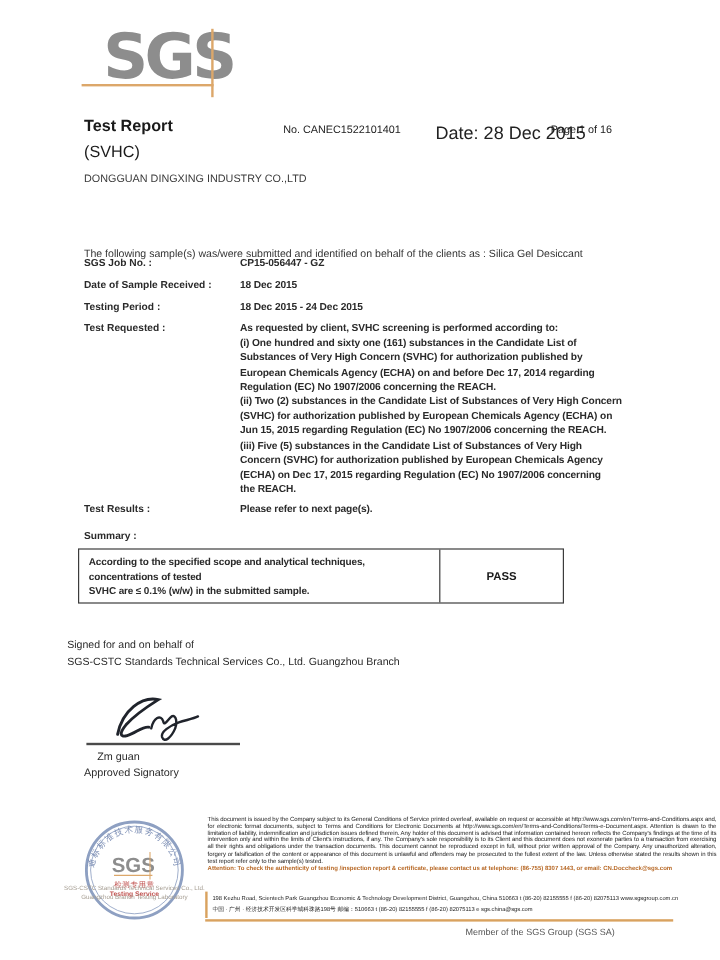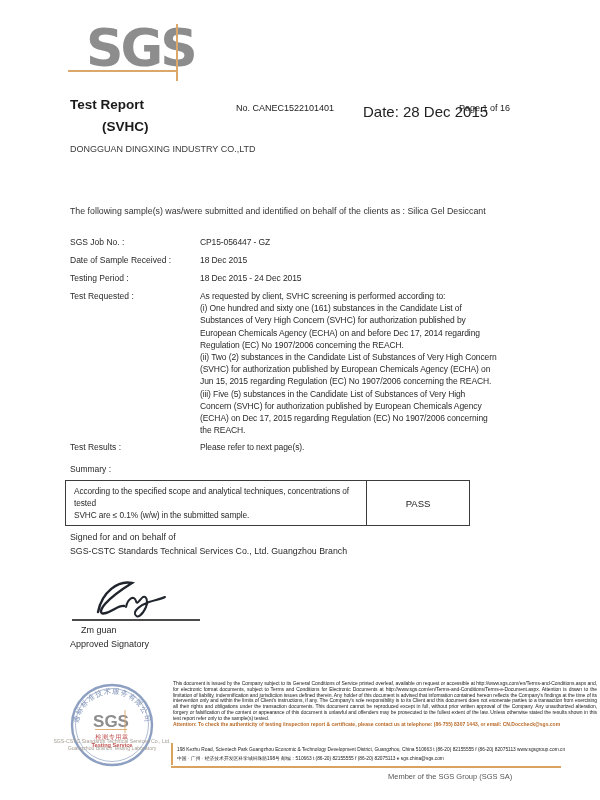--- a/index.html
+++ b/index.html
@@ -11,41 +11,41 @@
   }
 
   
   .logo-block { position:absolute; left:86px; top:22px; }
   .logo-text { font-size:52px; font-weight:bold; color:#8d8d8d; letter-spacing:-3px; line-height:1; font-family:"DejaVu Sans","Liberation Sans",sans-serif; }
   .logo-hline { position:absolute; left:-18px; top:48px; width:110px; height:2px; background:#dca76a; }
   .logo-vline { position:absolute; left:90px; top:2px; width:2px; height:57px; background:#dca76a; }
 
   
   .doc-title { position:absolute; left:70px; top:97px; font-size:13.5px; font-weight:bold; color:#1a1a1a; }
-  .doc-subtitle { position:absolute; left:70px; top:119px; font-size:13.5px; font-weight:bold; color:#1a1a1a;margin-left:32px; }
+  .doc-subtitle { position:absolute; left:70px; top:119px; font-size:13.5px; font-weight:normal; color:#1a1a1a; }
   .meta-no   { position:absolute; left:236px; top:103px; font-size:9px; color:#222; }
   .meta-date { position:absolute; left:363px; top:103px; font-size:15px; color:#222; }
   .meta-page { position:absolute; left:459px; top:103px; font-size:9px; color:#222; }
 
   
   .client { position:absolute; left:70px; top:142px; font-size:9px; line-height:14px; color:#3a3a3a; }
 
   
   .intro { position:absolute; left:70px; top:206px; font-size:8.8px; color:#333; }
-  .info { position:absolute; left:70px; top:236px; width:485px; font-size:8.5px; color:#2a2a2a; }
+  .info { position:absolute; left:70px; top:213px; width:485px; font-size:8.5px; color:#2a2a2a;font-weight:bold; }
   .info-row { display:flex; margin-bottom:5px; }
   .info-label { width:130px; flex:0 0 130px; line-height:13px; }
   .info-value { flex:1; white-space:pre-line; line-height:12.2px; letter-spacing:-0.1px; }
   .summary-label { margin-top:10px; margin-bottom:6px; }
   .summary-box { display:flex; margin-left:-5px; width:405px; border:1px solid #3c3c3c; }
   .summary-statement { flex:1; padding:4px 8px; font-size:8.3px; line-height:12px; white-space:pre-line; border-right:1px solid #3c3c3c; letter-spacing:-0.1px; }
   .summary-result { width:102px; display:flex; align-items:center; justify-content:center; font-size:9.5px; color:#1a1a1a; }
 
   
-  .signed-block { position:absolute; left:70px; top:531px; font-size:8.8px; line-height:13.5px; color:#2a2a2a; }
+  .signed-block { position:absolute; left:56px; top:531px; font-size:8.8px; line-height:13.5px; color:#2a2a2a; }
   .sig-svg { position:absolute; left:86px; top:576px; }
   .sig-line { position:absolute; left:72px; top:619px; width:128px; height:2px; background:#4a4a4a; }
   .sig-name { position:absolute; left:81px; top:625px; font-size:9px; color:#2a2a2a; }
   .sig-role { position:absolute; left:70px; top:639px; font-size:9px; color:#2a2a2a; }
 
   
   .stamp { position:absolute; left:70px; top:683px; width:84px; height:84px; }
   .stamp-caption { position:absolute; left:47px; top:738px; width:130px; text-align:center;
                    font-size:5.2px; line-height:7px; color:#a59d92; }
   .footer-text { position:absolute; left:173px; top:681px; width:424px; }

